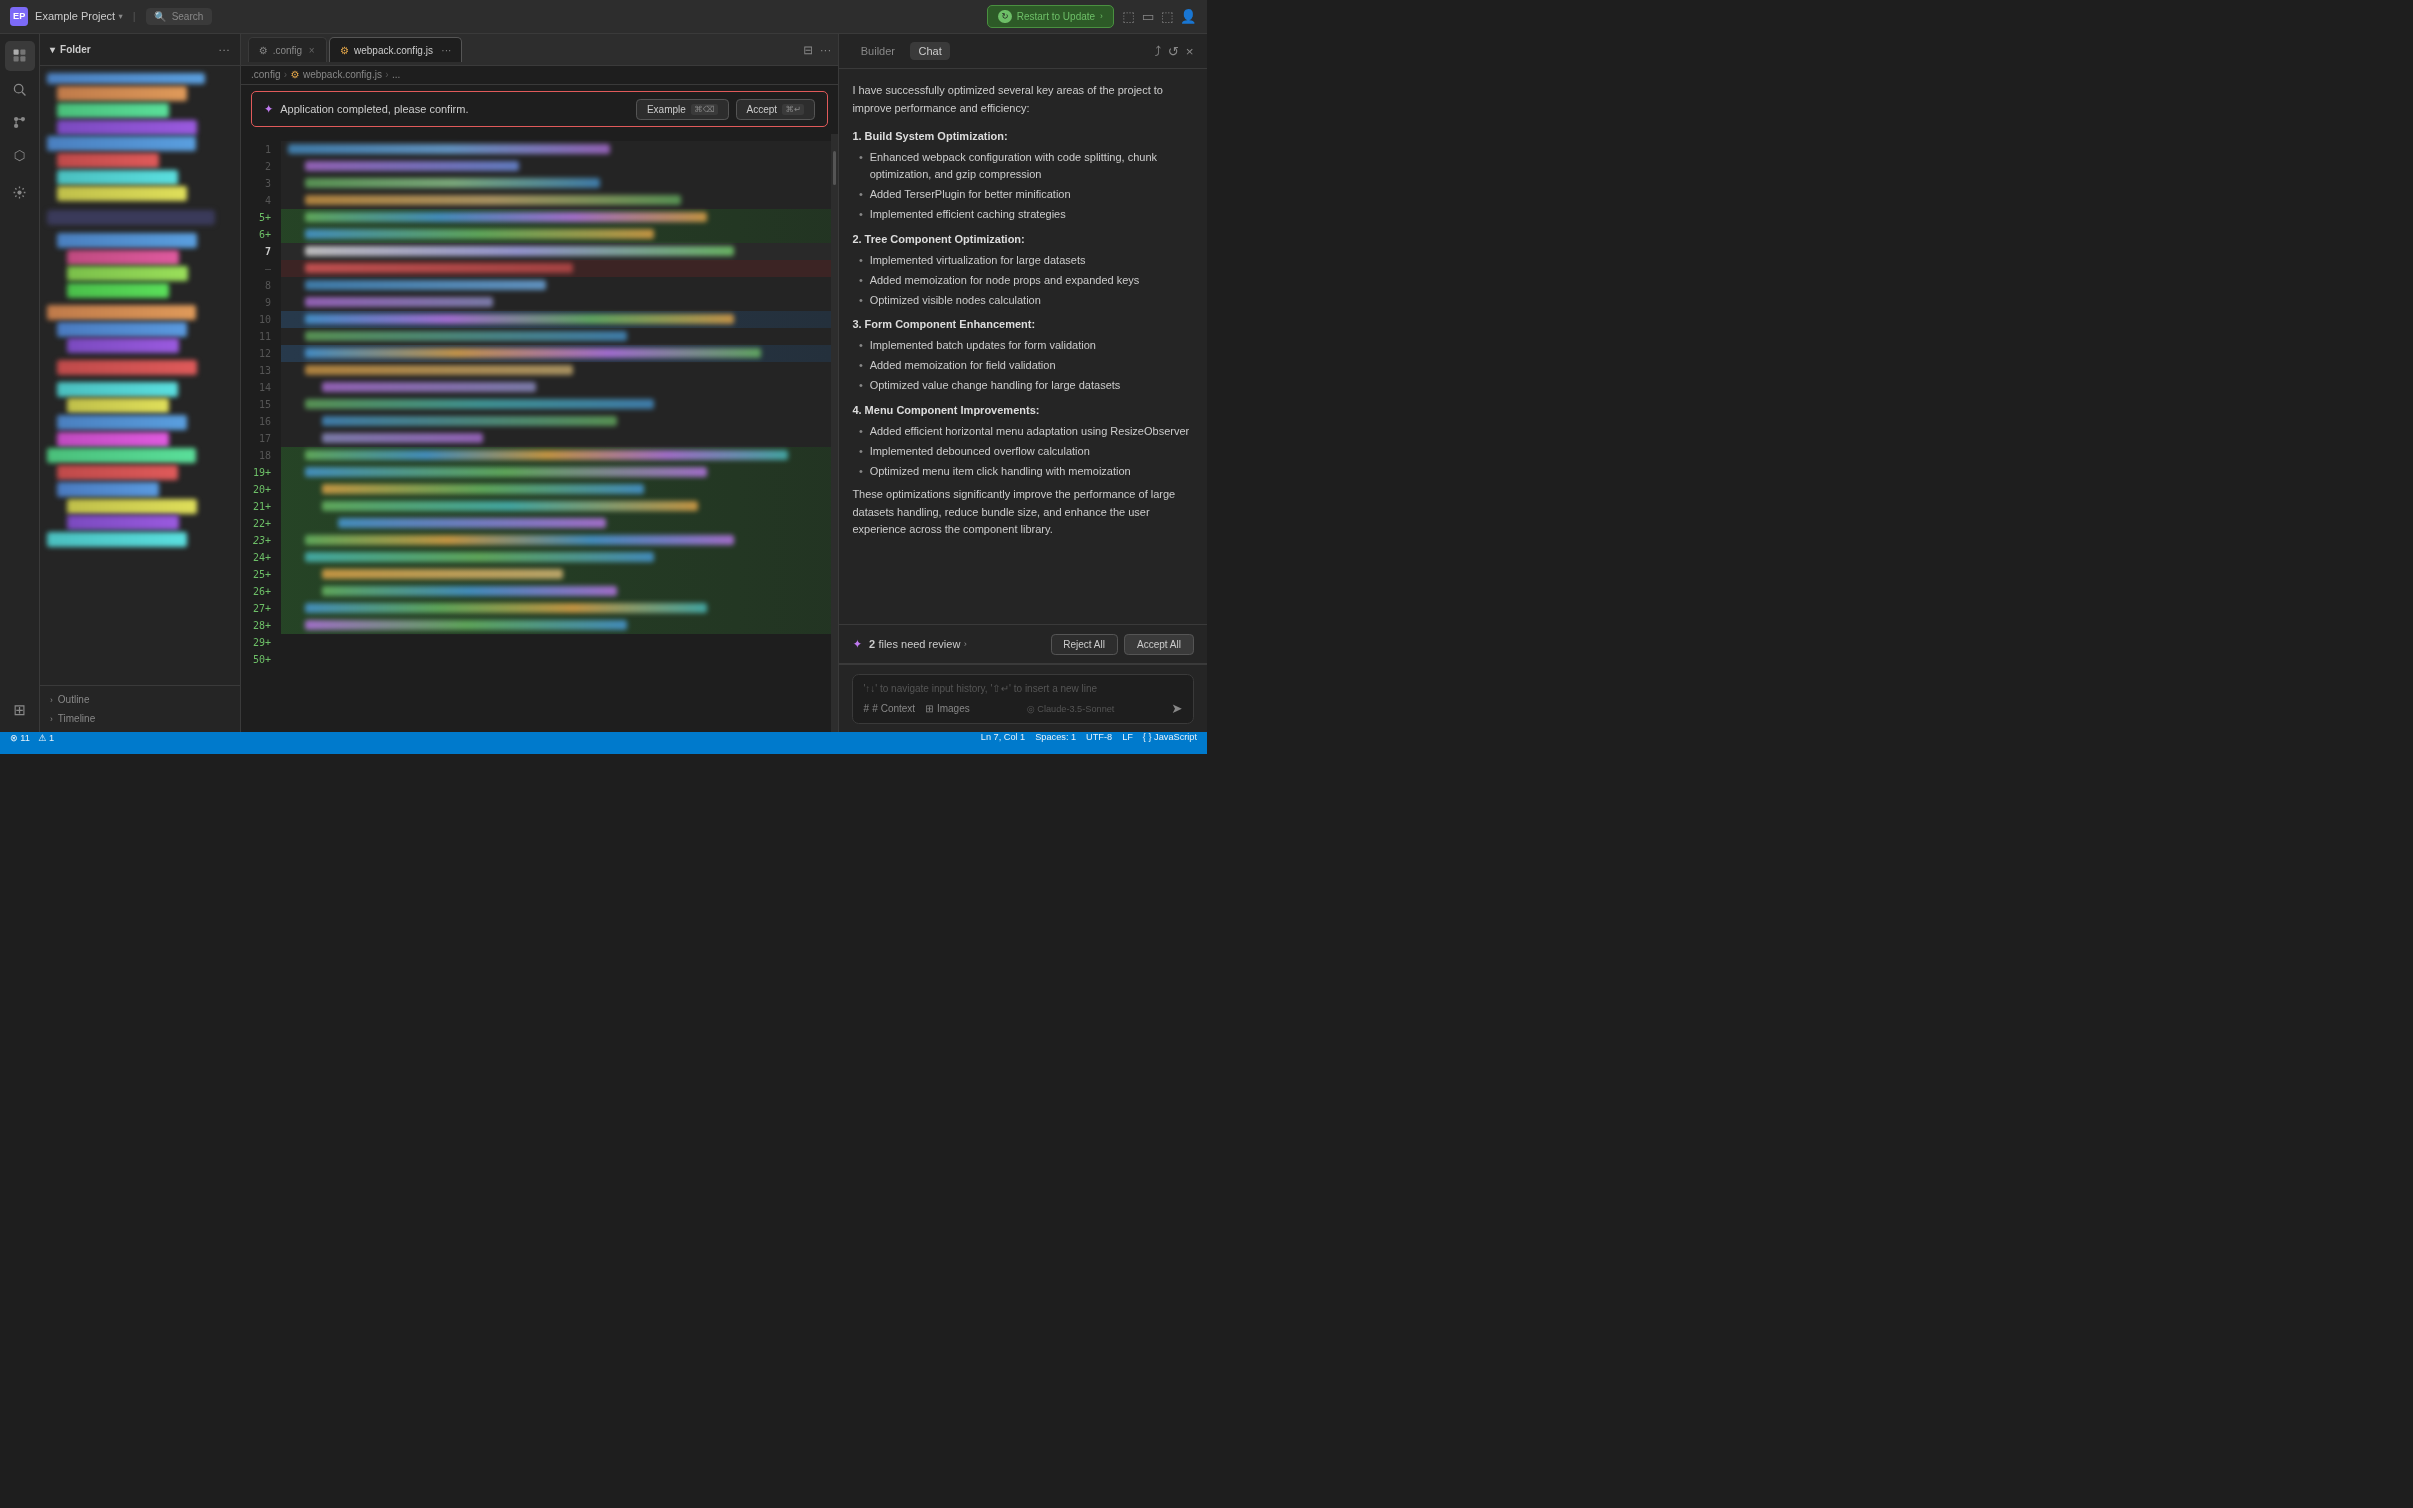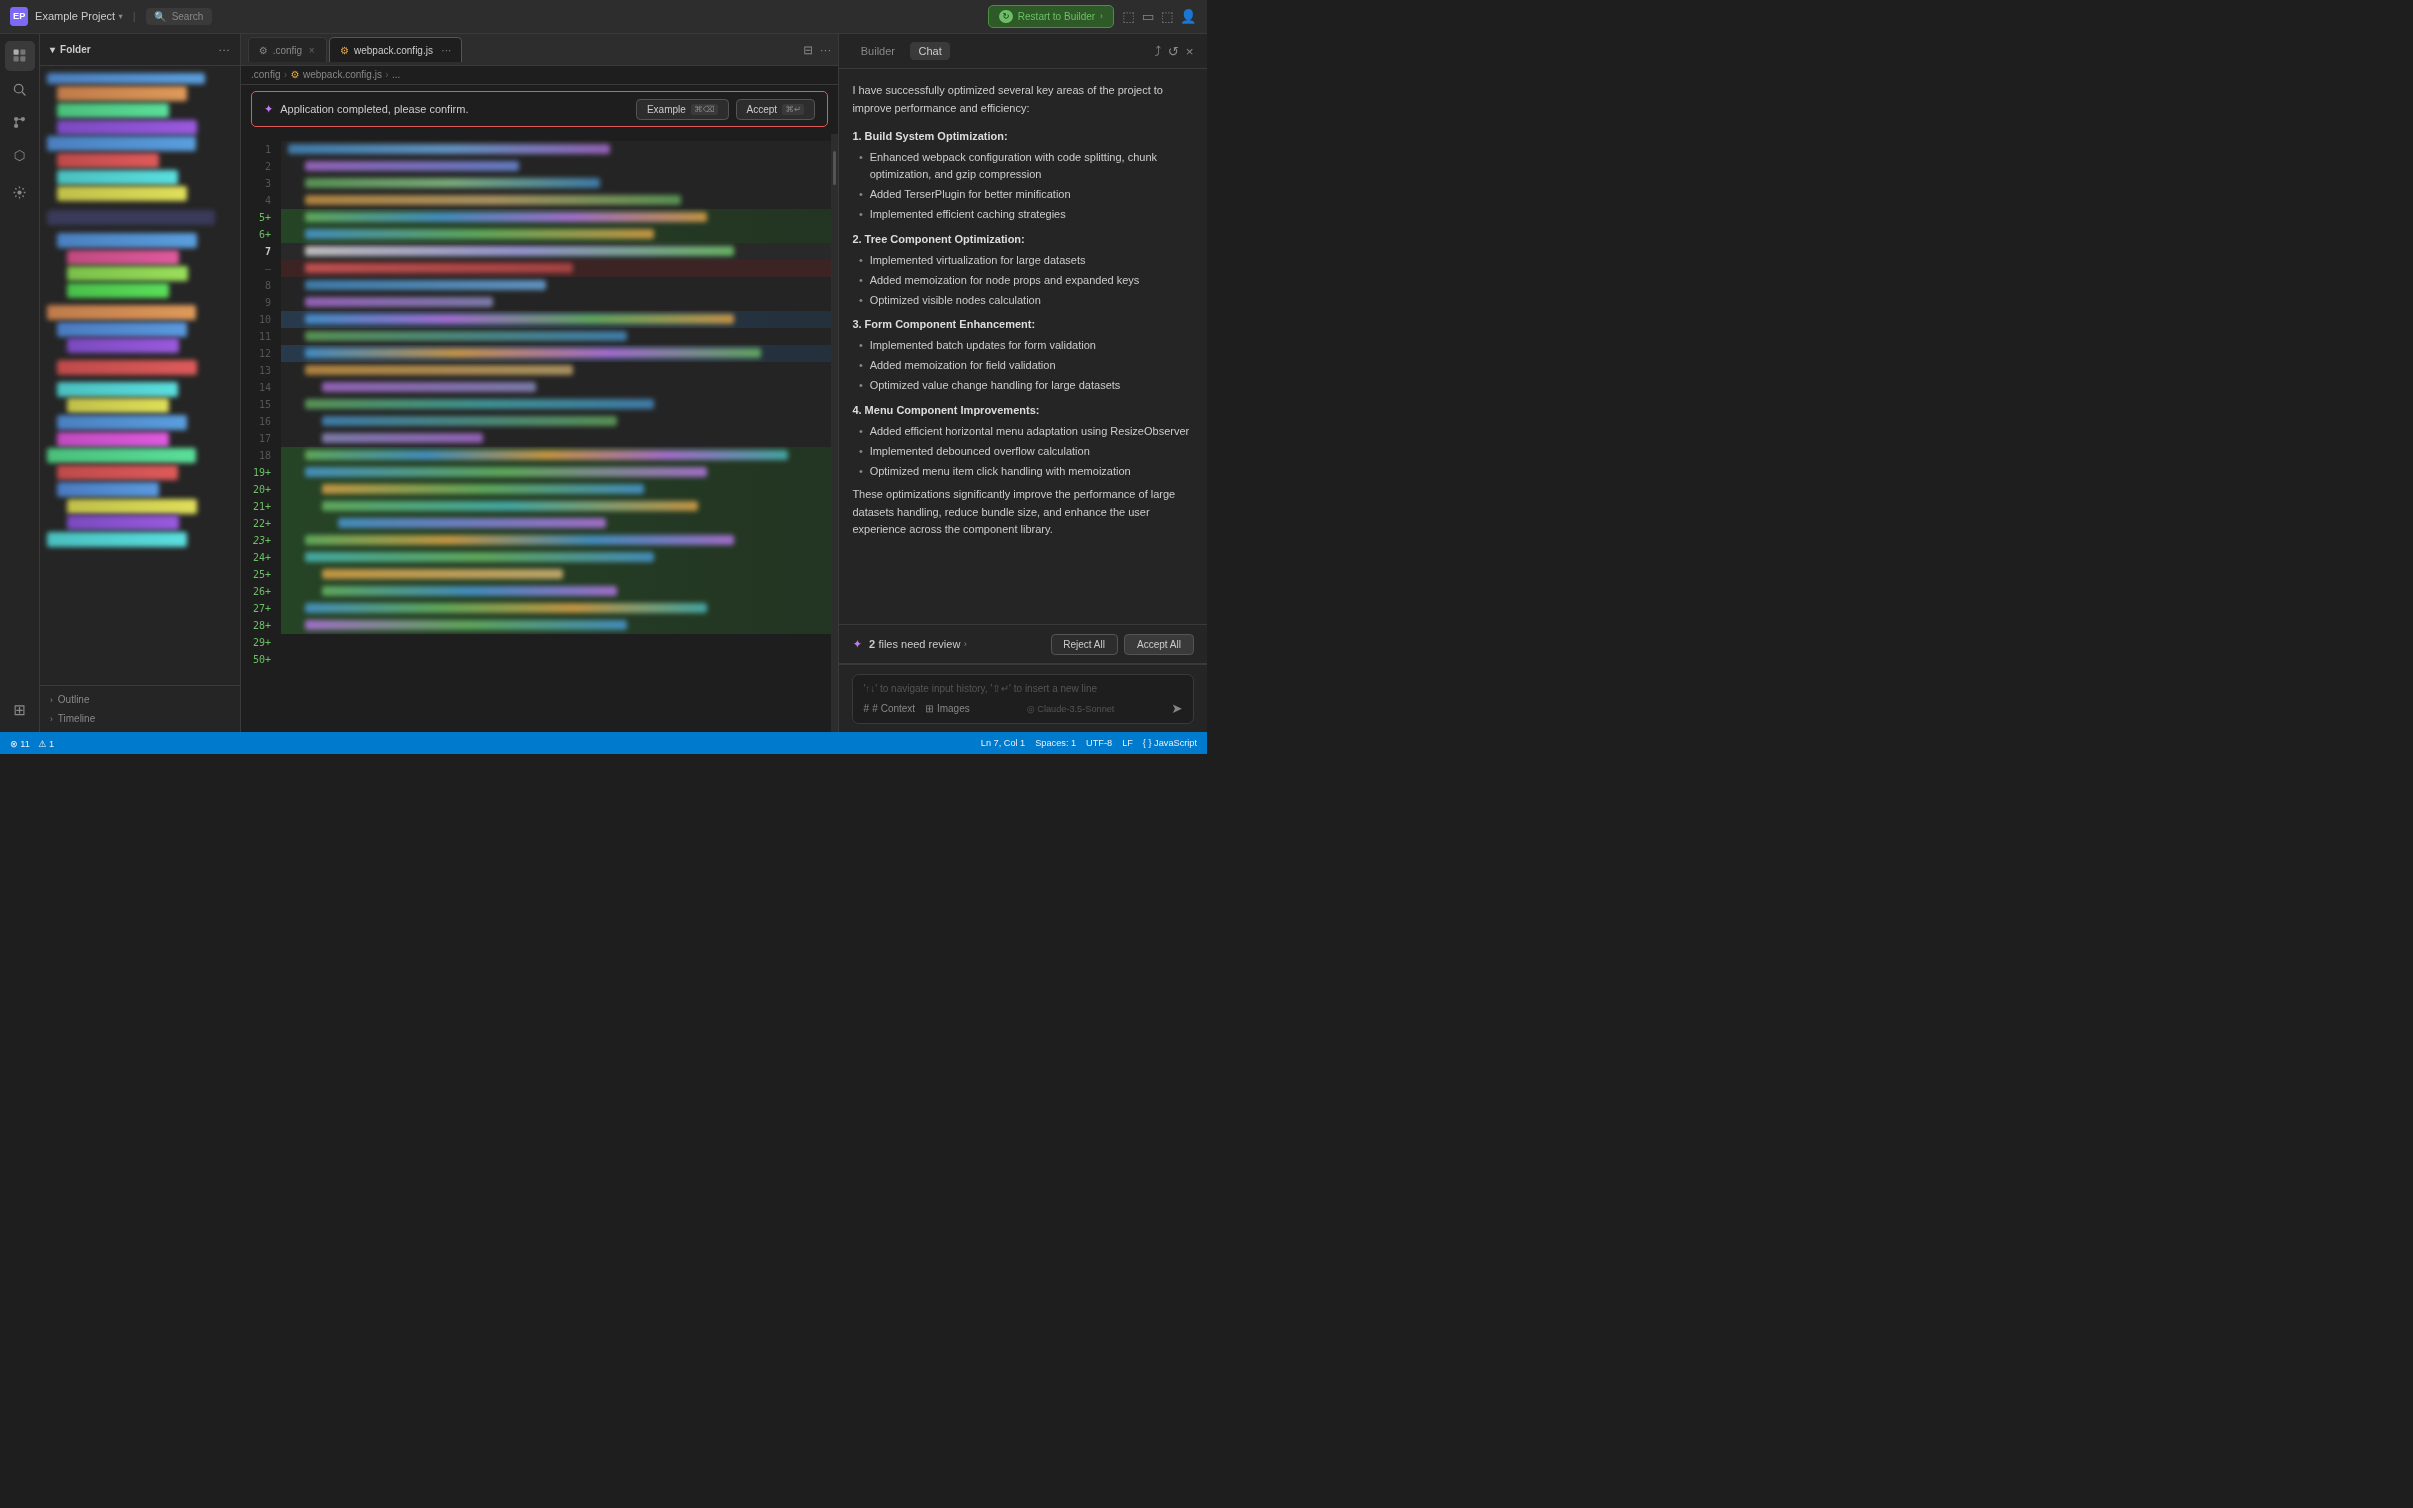--- a/index.html
+++ b/index.html
@@ -465,21 +465,21 @@
       color: #555;
       font-size: 9.2px;
       margin-left: auto;
     }
 
     
     .status-bar {
       height: 22px;
       background: #007acc;
       display: flex;
-      align-items: center;
+      align-items: flex-start;
       padding: 0 10px;
       gap: 0;
       font-size: 9.2px;
       color: rgba(255,255,255,0.9);
     }
     .status-left { display: flex; align-items: center; gap: 8.4px; }
     .status-right { margin-left: auto; display: flex; align-items: center; gap: 10px; }
     .status-item { cursor: pointer; display: flex; align-items: center; gap: 3.4px; }
 
     
@@ -516,21 +516,21 @@
     </div>
     <span class="separator">|</span>
     <div class="search-bar">
       <span>🔍</span>
       <span>Search</span>
     </div>
   </div>
   <div class="title-bar-right">
     <div class="restart-btn">
       <div class="update-icon">↻</div>
-      <span>Restart to Builder</span>
+      <span>Restart to Update</span>
       <span class="restart-chevron">›</span>
     </div>
     <div class="window-controls">
       <span>⬚</span>
       <span>▭</span>
       <span>⬚</span>
       <span>👤</span>
     </div>
   </div>
 </div>

